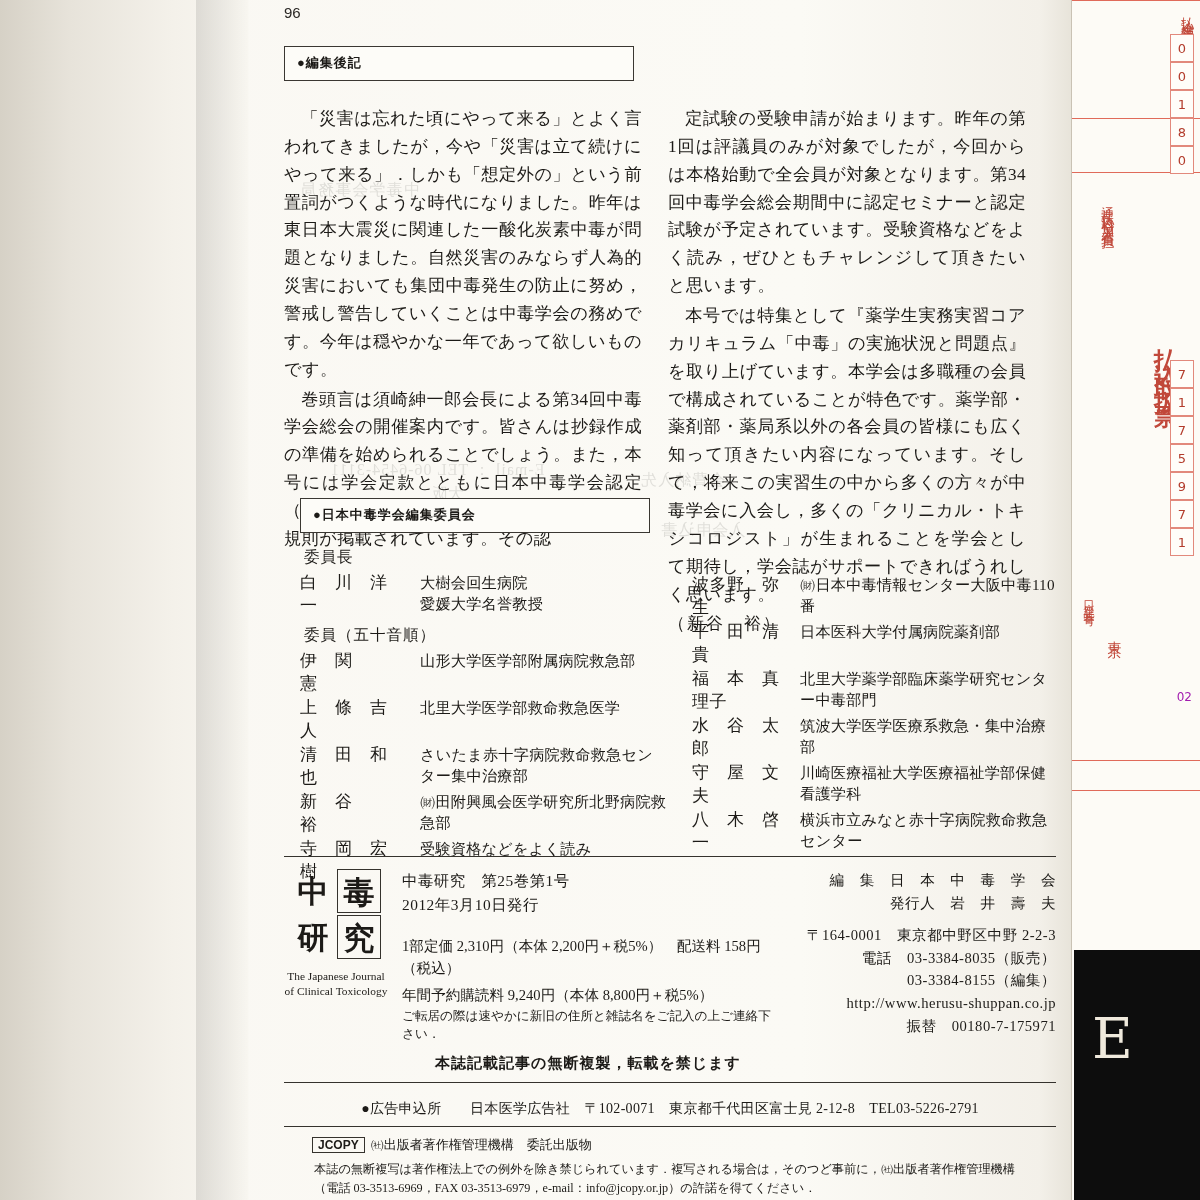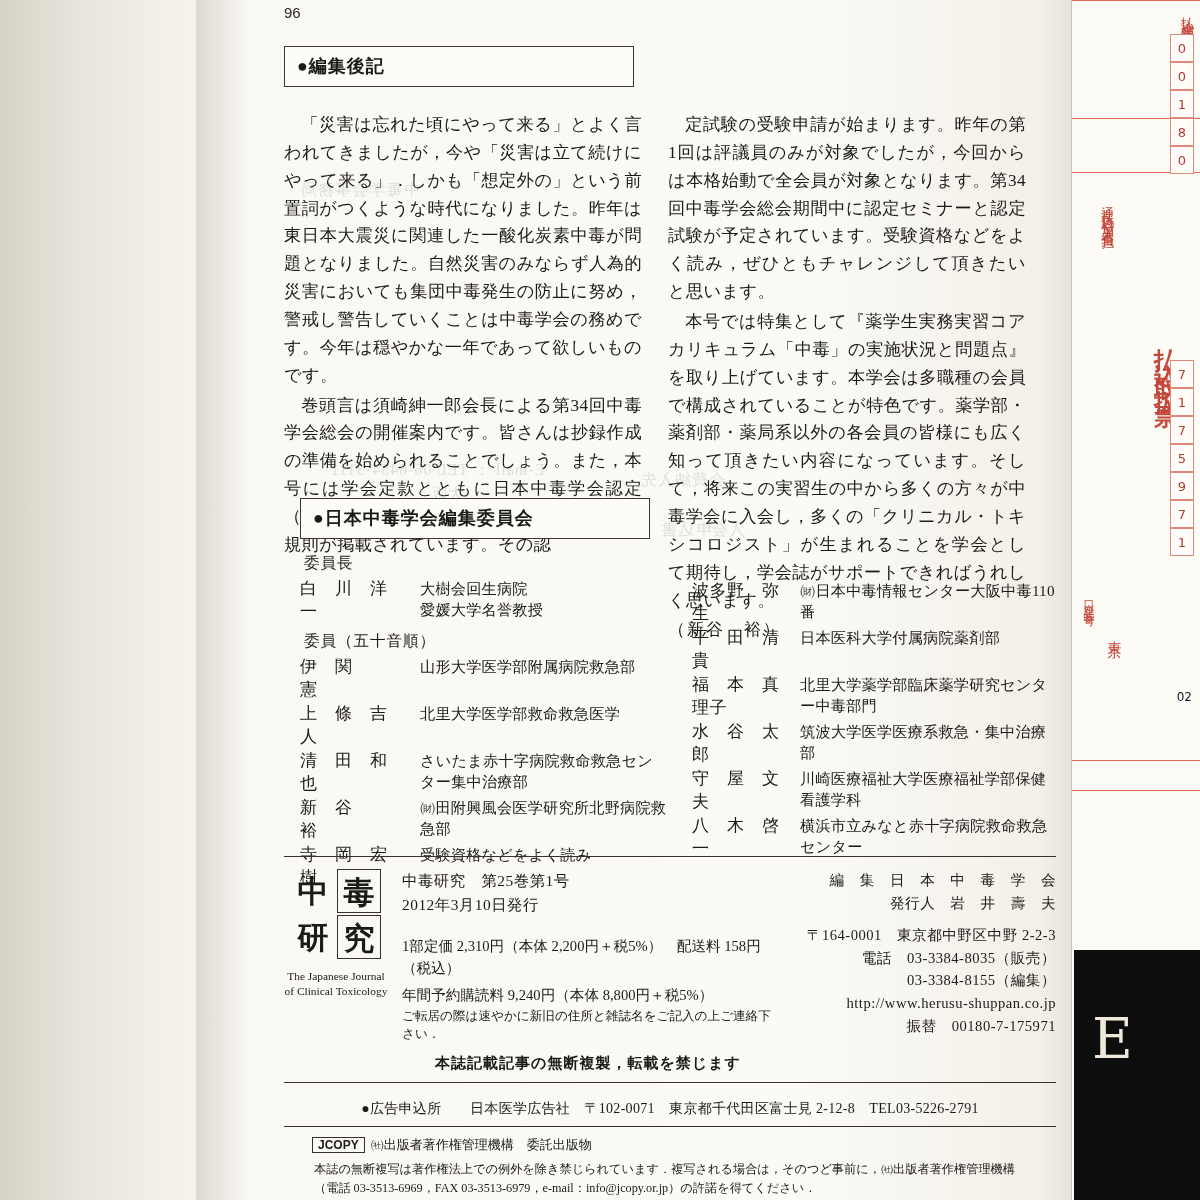--- a/index.html
+++ b/index.html
@@ -48,21 +48,21 @@
     position:absolute;left:248px;top:0;width:810px;height:1200px;
     color:#1c1a17;
   }
   .folio{
     position:absolute;left:36px;top:4px;font-size:15px;
     font-family:"Liberation Sans", sans-serif;color:#2a2724;
   }
   .sec-head{
     border:1px solid #3a3732;
     padding:7px 12px 8px 12px;
-    font-size:18px;font-weight:bold;letter-spacing:1px;
+    font-size:13px;font-weight:bold;letter-spacing:1px;
     background:#fdfcf8;
   }
   .cols{display:flex;gap:26px;}
   .col{width:370px;}
   p.jp{
     margin:0 0 0 0;
     font-size:17.2px;line-height:1.62;
     text-align:justify;
     text-indent:1em;
     letter-spacing:0.4px;
@@ -303,18 +303,18 @@
   <div class="boxrow" style="right:6px;top:360px;">
     <div class="numcell">7</div>
     <div class="numcell">1</div>
     <div class="numcell">7</div>
     <div class="numcell">5</div>
     <div class="numcell">9</div>
     <div class="numcell">7</div>
     <div class="numcell">1</div>
   </div>
 
-  <div style="position:absolute;right:8px;top:690px;font-size:12px;color:#0f172a;font-family:'DejaVu Sans',sans-serif;">02</div>
+  <div style="position:absolute;right:8px;top:690px;font-size:12px;color:#a21caf;font-family:'DejaVu Sans',sans-serif;">02</div>
 
   <div class="photo">
     <div class="g">E</div>
   </div>
 </div>
 
 </body></html>

